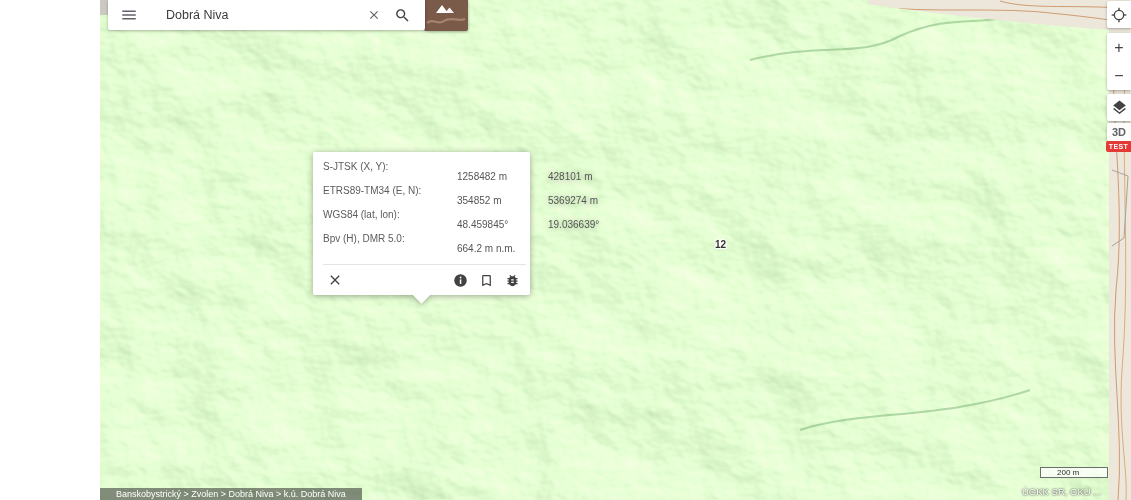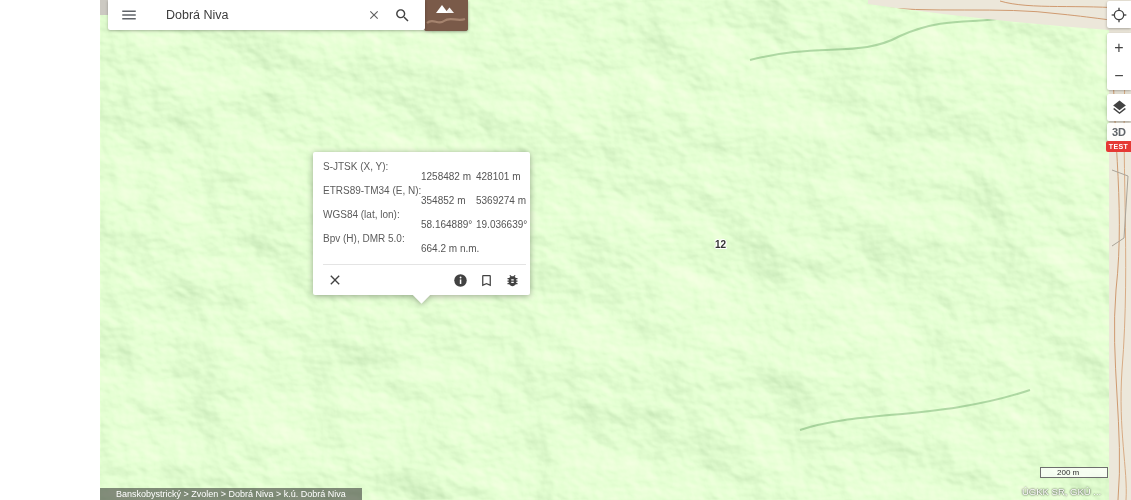--- a/index.html
+++ b/index.html
@@ -16,21 +16,21 @@
   .searchbar .spacer{flex:1;}
   .icon-btn{background:none;border:0;padding:0;margin:0;display:flex;align-items:center;justify-content:center;cursor:pointer;}
   .searchbar .icon-btn + .icon-btn{margin-left:13px;}
   
   .thumb{position:absolute;left:424px;top:0;width:44px;height:31px;border-radius:0 0 3px 3px;overflow:hidden;
     box-shadow:0 1px 3px rgba(0,0,0,.35);cursor:pointer;z-index:4;background:#7a5a49;}
   
   .popup-wrap{position:absolute;left:313px;top:152px;width:217px;filter:drop-shadow(0 1px 3px rgba(0,0,0,.35));z-index:6;}
   .popup-card{position:relative;background:#fff;border-radius:2px;padding:8px 4px 0 10px;box-sizing:border-box;}
   .rows{line-height:14px;font-size:10px;color:#5c5c5c;}
-  .prow{display:grid;grid-template-columns:98px 55px 1fr;white-space:nowrap;}
+  .prow{display:grid;grid-template-columns:98px 55px 1fr;white-space:nowrap;gap:36px;}
   .prow .v{color:#555;margin-top:10px;}
   .pdivider{border-top:1px solid #e4e4e4;margin:8px 0 0 0;}
   .pactions{display:flex;align-items:center;height:30px;padding:0 6px 0 0;}
   .pactions .spacer{flex:1;}
   .pactions .icon-btn + .icon-btn{margin-left:11px;}
   .pointer{position:absolute;left:102px;bottom:-6px;width:13px;height:13px;background:#fff;transform:rotate(45deg);}
   
   .ctl{position:absolute;right:0;background:#fff;box-shadow:0 1px 3px rgba(0,0,0,.3);
     border-radius:2px 0 0 2px;display:flex;align-items:center;justify-content:center;cursor:pointer;border:0;padding:0;}
   .ctl-locate{top:1px;width:24px;height:27px;}
@@ -129,21 +129,21 @@
           <span class="v">1258482 m</span>
           <span class="v">428101 m</span>
         </div>
         <div class="prow">
           <span class="lbl">ETRS89-TM34 (E, N):</span>
           <span class="v">354852 m</span>
           <span class="v">5369274 m</span>
         </div>
         <div class="prow">
           <span class="lbl">WGS84 (lat, lon):</span>
-          <span class="v">58.164889°</span>
+          <span class="v">48.459845°</span>
           <span class="v">19.036639°</span>
         </div>
         <div class="prow">
           <span class="lbl">Bpv (H), DMR 5.0:</span>
           <span class="v">664.2 m n.m.</span>
           <span class="v"></span>
         </div>
       </div>
       <div class="pdivider"></div>
       <div class="pactions">

